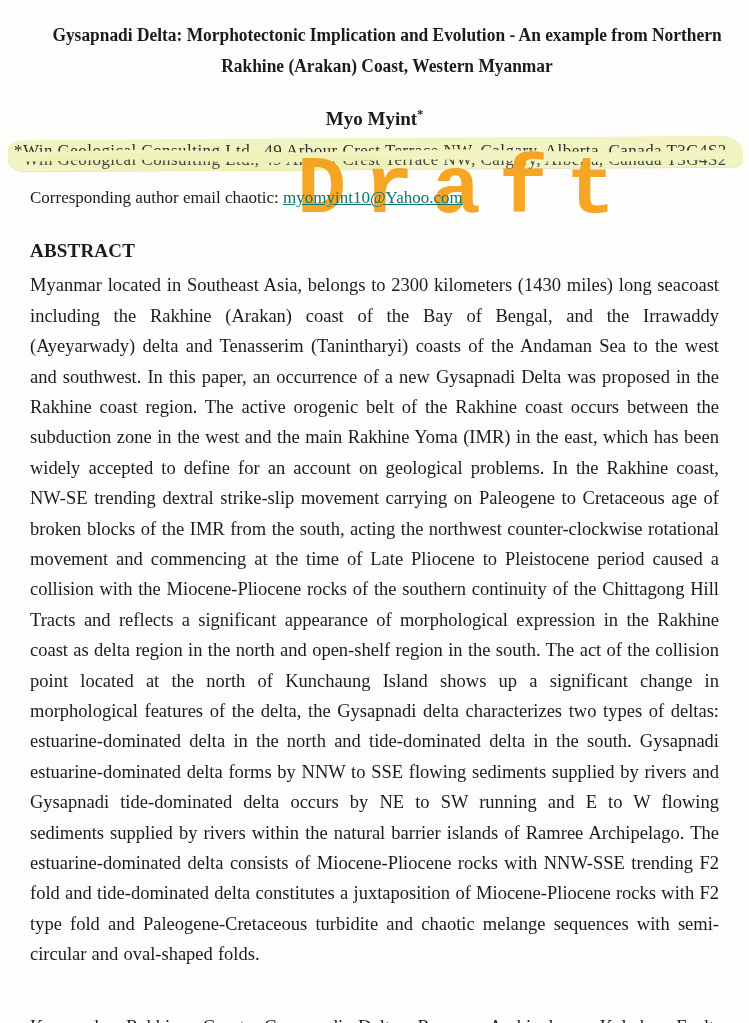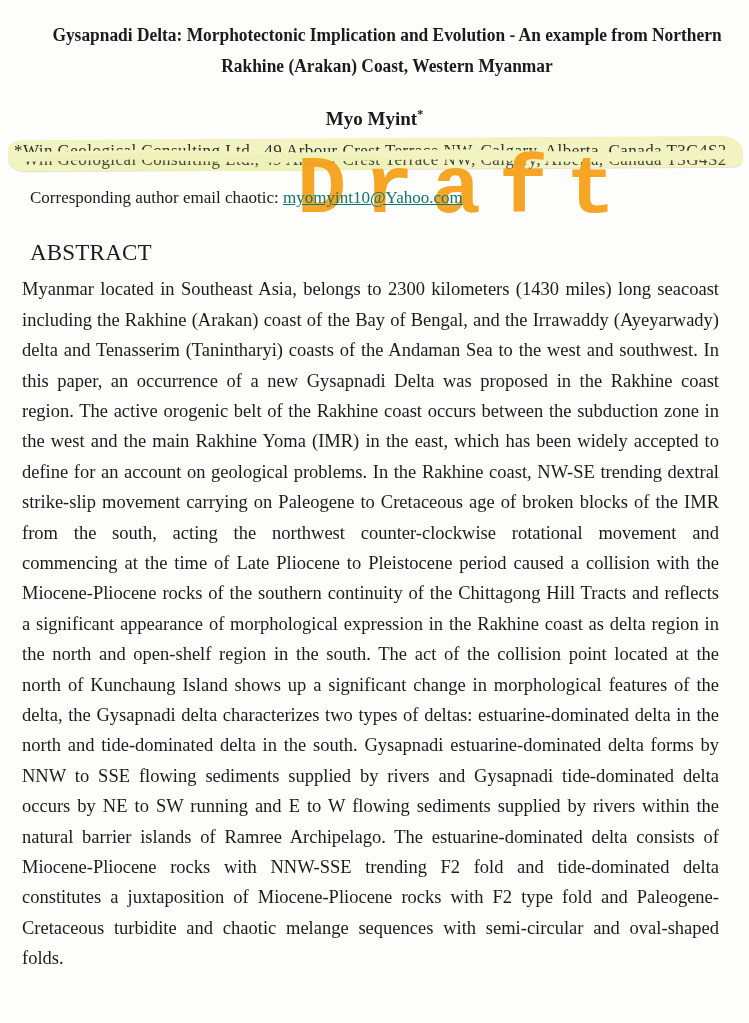--- a/index.html
+++ b/index.html
@@ -51,23 +51,23 @@
   .email { position: relative; z-index: 2; margin: 6px 30px 0 30px; font-size: 17px; line-height: 25px; }
   .email a { color: #0f766e; text-decoration: underline; }
 
   .watermark {
     position: absolute; z-index: 1; left: 297px; top: 150px;
     font-family: Liberation Mono, monospace;
     font-weight: bold; font-size: 82px; line-height: 1;
     letter-spacing: 0.22em; color: #f6a21d; opacity: 0.96;
   }
 
-  .abs-h { position: relative; z-index: 2; margin: 30px 30px 4px 30px; font-size: 23px; font-weight: normal; letter-spacing: 0.2px; }
+  .abs-h { position: relative; z-index: 2; margin: 30px 30px 4px 30px; font-size: 19px; font-weight: bold; letter-spacing: 0.2px; }
   .abs-p {
-    margin: 8px 30px 0 22px;
+    margin: 8px 30px 0 30px;
     font-size: 18.5px; line-height: 30.4px;
     text-align: justify; word-spacing: 0.5px;
   }
   .kw {
     margin: 42px 30px 0 30px;
     font-size: 18.5px; line-height: 30.4px;
     text-align: justify; word-spacing: 0.5px;
   }
 </style>
 </head>

